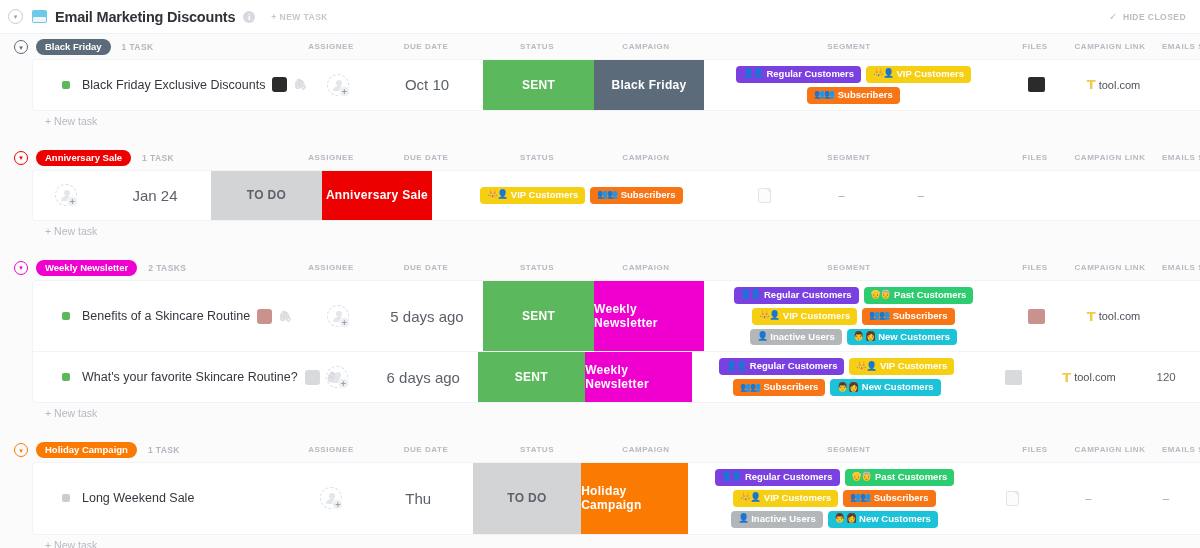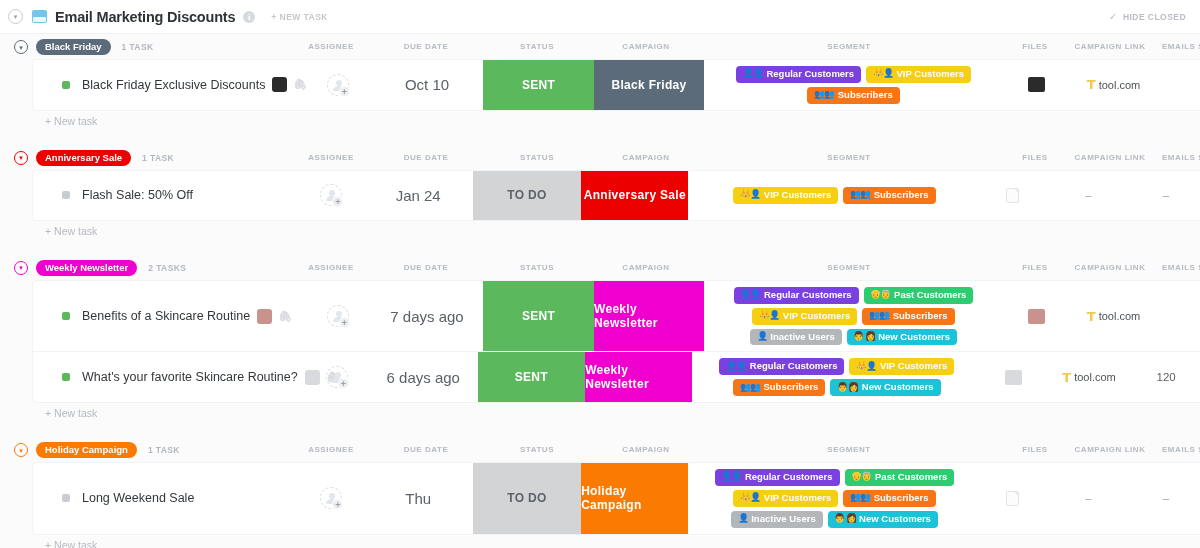--- a/index.html
+++ b/index.html
@@ -236,24 +236,20 @@
           <div class="colhdr" style="left: 356px; width: 140px;">DUE DATE</div>
           <div class="colhdr" style="left: 467px; width: 140px;">STATUS</div>
           <div class="colhdr" style="left: 576px; width: 140px;">CAMPAIGN</div>
           <div class="colhdr" style="left: 779px; width: 140px;">SEGMENT</div>
           <div class="colhdr" style="left: 965px; width: 140px;">FILES</div>
           <div class="colhdr" style="left: 1040px; width: 140px;">CAMPAIGN LINK</div>
           <div class="colhdr" style="left: 1116px; width: 140px; text-align: center;">EMAILS SE</div>
         </div>
         <div class="rows">
           <div class="row" style="min-height: 49px;">
-            <div class="c-name">
-              <span class="bullet" style="background: rgb(201, 204, 208);"></span>
-              <span class="task-title">Flash Sale: 50% Off</span>
-            </div>
             <div class="c-assignee">
               <div class="avatar-ph">
                 <span class="head"></span>
                 <span class="body"></span>
                 <span class="plus">+</span>
               </div>
             </div>
             <div class="c-due">Jan 24</div>
             <div class="c-status todo" style="background: rgb(210, 212, 214);">TO DO</div>
             <div class="c-campaign" style="background: rgb(236, 0, 0);">Anniversary Sale</div>
@@ -303,21 +299,21 @@
               <span class="mini-img" style="background: rgb(201, 146, 140);"></span>
               <span class="clip">🖇</span>
             </div>
             <div class="c-assignee">
               <div class="avatar-ph">
                 <span class="head"></span>
                 <span class="body"></span>
                 <span class="plus">+</span>
               </div>
             </div>
-            <div class="c-due">7 days ago</div>
+            <div class="c-due">5 days ago</div>
             <div class="c-status" style="background: rgb(92, 184, 92);">SENT</div>
             <div class="c-campaign" style="background: rgb(239, 0, 207);">Weekly Newsletter</div>
             <div class="c-segment">
               <div class="seg-wrap">
                 <span class="seg-tag" style="background: rgb(123, 65, 224);">
                   <span class="seg-emo">👤👤</span>
                   <span>Regular Customers</span>
                 </span>
                 <span class="seg-tag" style="background: rgb(46, 204, 113);">
                   <span class="seg-emo">👴👵</span>

